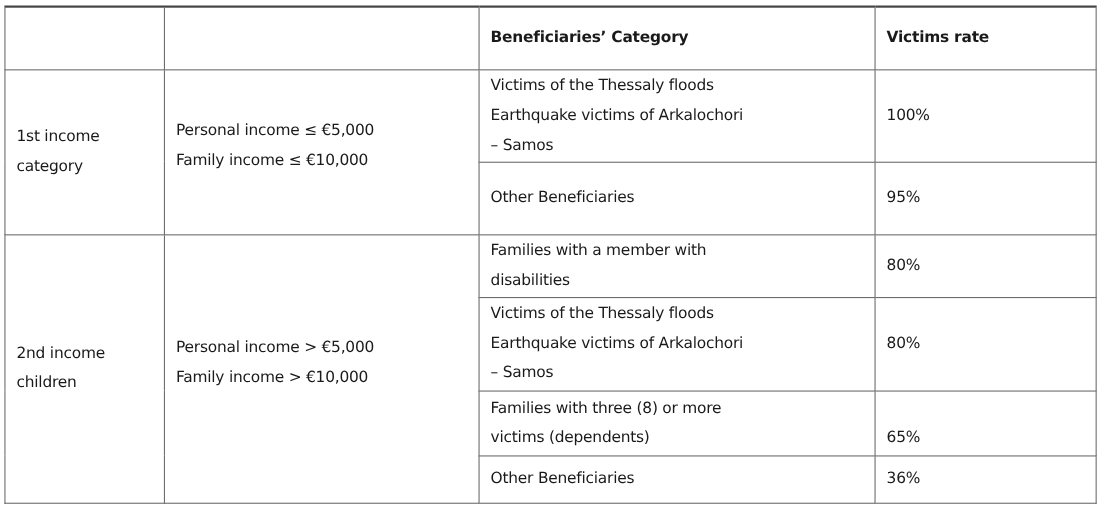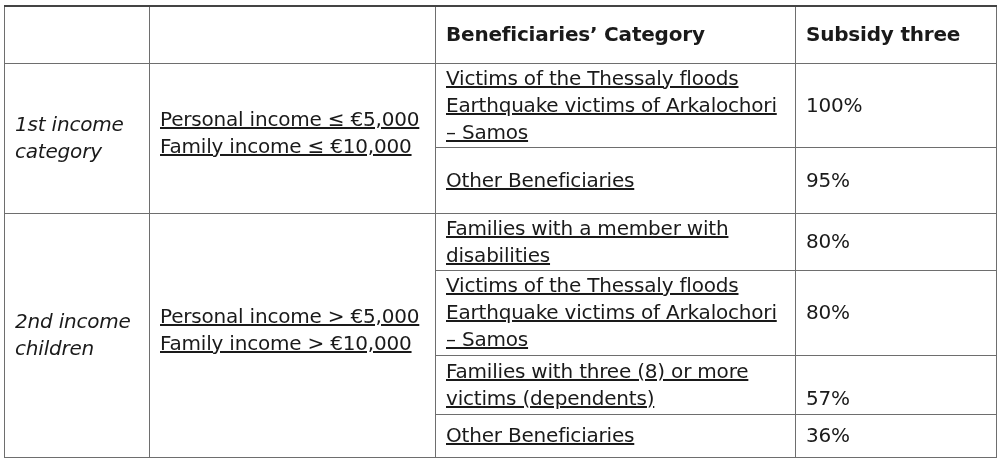--- a/index.html
+++ b/index.html
@@ -14,21 +14,21 @@
       font-family: "DejaVu Sans", "Liberation Sans", sans-serif;
       color: #1a1a1a;
     }
     .subsidy-table {
       position: absolute;
       left: 4px;
       top: 5px;
       width: 992px;
       border-collapse: collapse;
       table-layout: fixed;
-      font-size: 20px;
+      font-size: 14px;
       line-height: 27px;
       padding-left: 14px;
     }
     .subsidy-table td, .subsidy-table th {
       border: 1.5px solid #6e6e6e;
       padding: 0 10px 0 10px;
       vertical-align: middle;
       text-align: left;
       font-weight: normal;
       letter-spacing: -0.2px;
@@ -45,41 +45,41 @@
     .col4 { width: 201px; }
 
     .r-head { height: 57px; }
     .r1a { height: 84px; }
     .r1b { height: 66px; }
     .r2a { height: 57px; }
     .r2b { height: 85px; }
     .r2c { height: 59px; }
     .r2d { height: 43px; }
 
-    .income-cat { padding-left: 10px !important; font-style: italic; }
+    .income-cat { padding-left: 10px !important; }
     .thresholds { padding-left: 10px !important; padding-bottom: 10px !important; margin-top: 43px; }
     .bottom-align { vertical-align: bottom !important; padding-bottom: 2px !important; }
-    .line { display: block; text-decoration: underline; }
+    .line { display: block; }
   </style>
 </head>
 <body>
 
 <table class="subsidy-table">
   <colgroup>
     <col class="col1">
       <col class="col2">
       <col class="col3">
       <col class="col4">
   </colgroup>
   <tbody>
       <tr class="r-head">
     <th></th>
     <th></th>
     <th>Beneficiaries’ Category</th>
-    <th>Subsidy three</th>
+    <th>Victims rate</th>
   </tr>
 
   <tr class="r1a">
     <td rowspan="2" class="income-cat">
       <span>1st income category</span>
     </td>
     <td rowspan="2" class="thresholds">
       <span class="line">Personal income ≤ €5,000</span>
       <span class="line">Family income ≤ €10,000</span>
     </td>
@@ -117,21 +117,21 @@
       <span class="line">Earthquake victims of Arkalochori</span>
       <span class="line">– Samos</span>
     </td>
     <td>80%</td>
   </tr>
   <tr class="r2c">
     <td>
       <span class="line">Families with three (8) or more</span>
       <span class="line">victims (dependents)</span>
     </td>
-    <td class="bottom-align">57%</td>
+    <td class="bottom-align">65%</td>
   </tr>
   <tr class="r2d">
     <td>
       <span class="line">Other Beneficiaries</span>
     </td>
     <td>36%</td>
   </tr>
 </tbody>
   </table>
 

